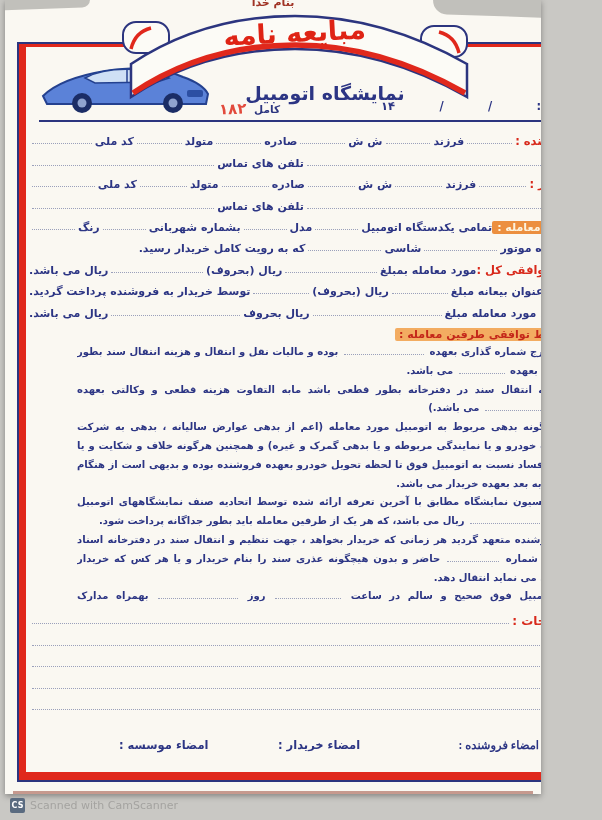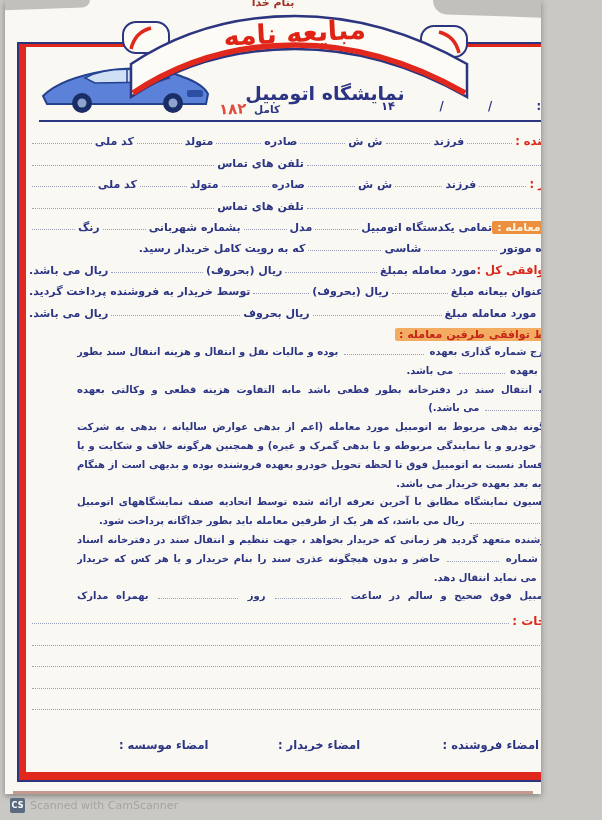--- a/index.html
+++ b/index.html
@@ -56,21 +56,21 @@
   .seg-hl2{background:#f3ac61;color:#c4271a;padding:0 4px;border-radius:2px;}
 
   .fpar{font-size:10px;font-weight:bold;color:#2c3584;line-height:18.8px;
     text-align:justify;margin:0;}
   .fpar .seg-num{color:#d8291b;font-size:11px;}
   .idots{display:inline-block;height:11px;margin:0 2px;vertical-align:baseline;}
 
   .signatures{position:absolute;left:0;right:0;top:611px;height:22px;
     font-size:11.5px;font-weight:bold;color:#2c3584;}
   .sig{position:absolute;white-space:nowrap;}
-  .sig-seller{right:36px;}
+  .sig-seller{right:36px;font-family:Liberation Serif, serif;}
   .sig-buyer{left:249px;}
   .sig-institute{left:90px;}
 
   .cam{position:absolute;left:10px;top:798px;display:flex;align-items:center;
     gap:5px;direction:ltr;z-index:5;}
   .cam-icon{width:15px;height:15px;background:#5a6b80;color:#fff;border-radius:2px;
     font-size:8px;font-weight:bold;display:flex;align-items:center;justify-content:center;}
   .cam-text{color:#a4a3a0;font-size:11px;}
 </style>
 </head>

